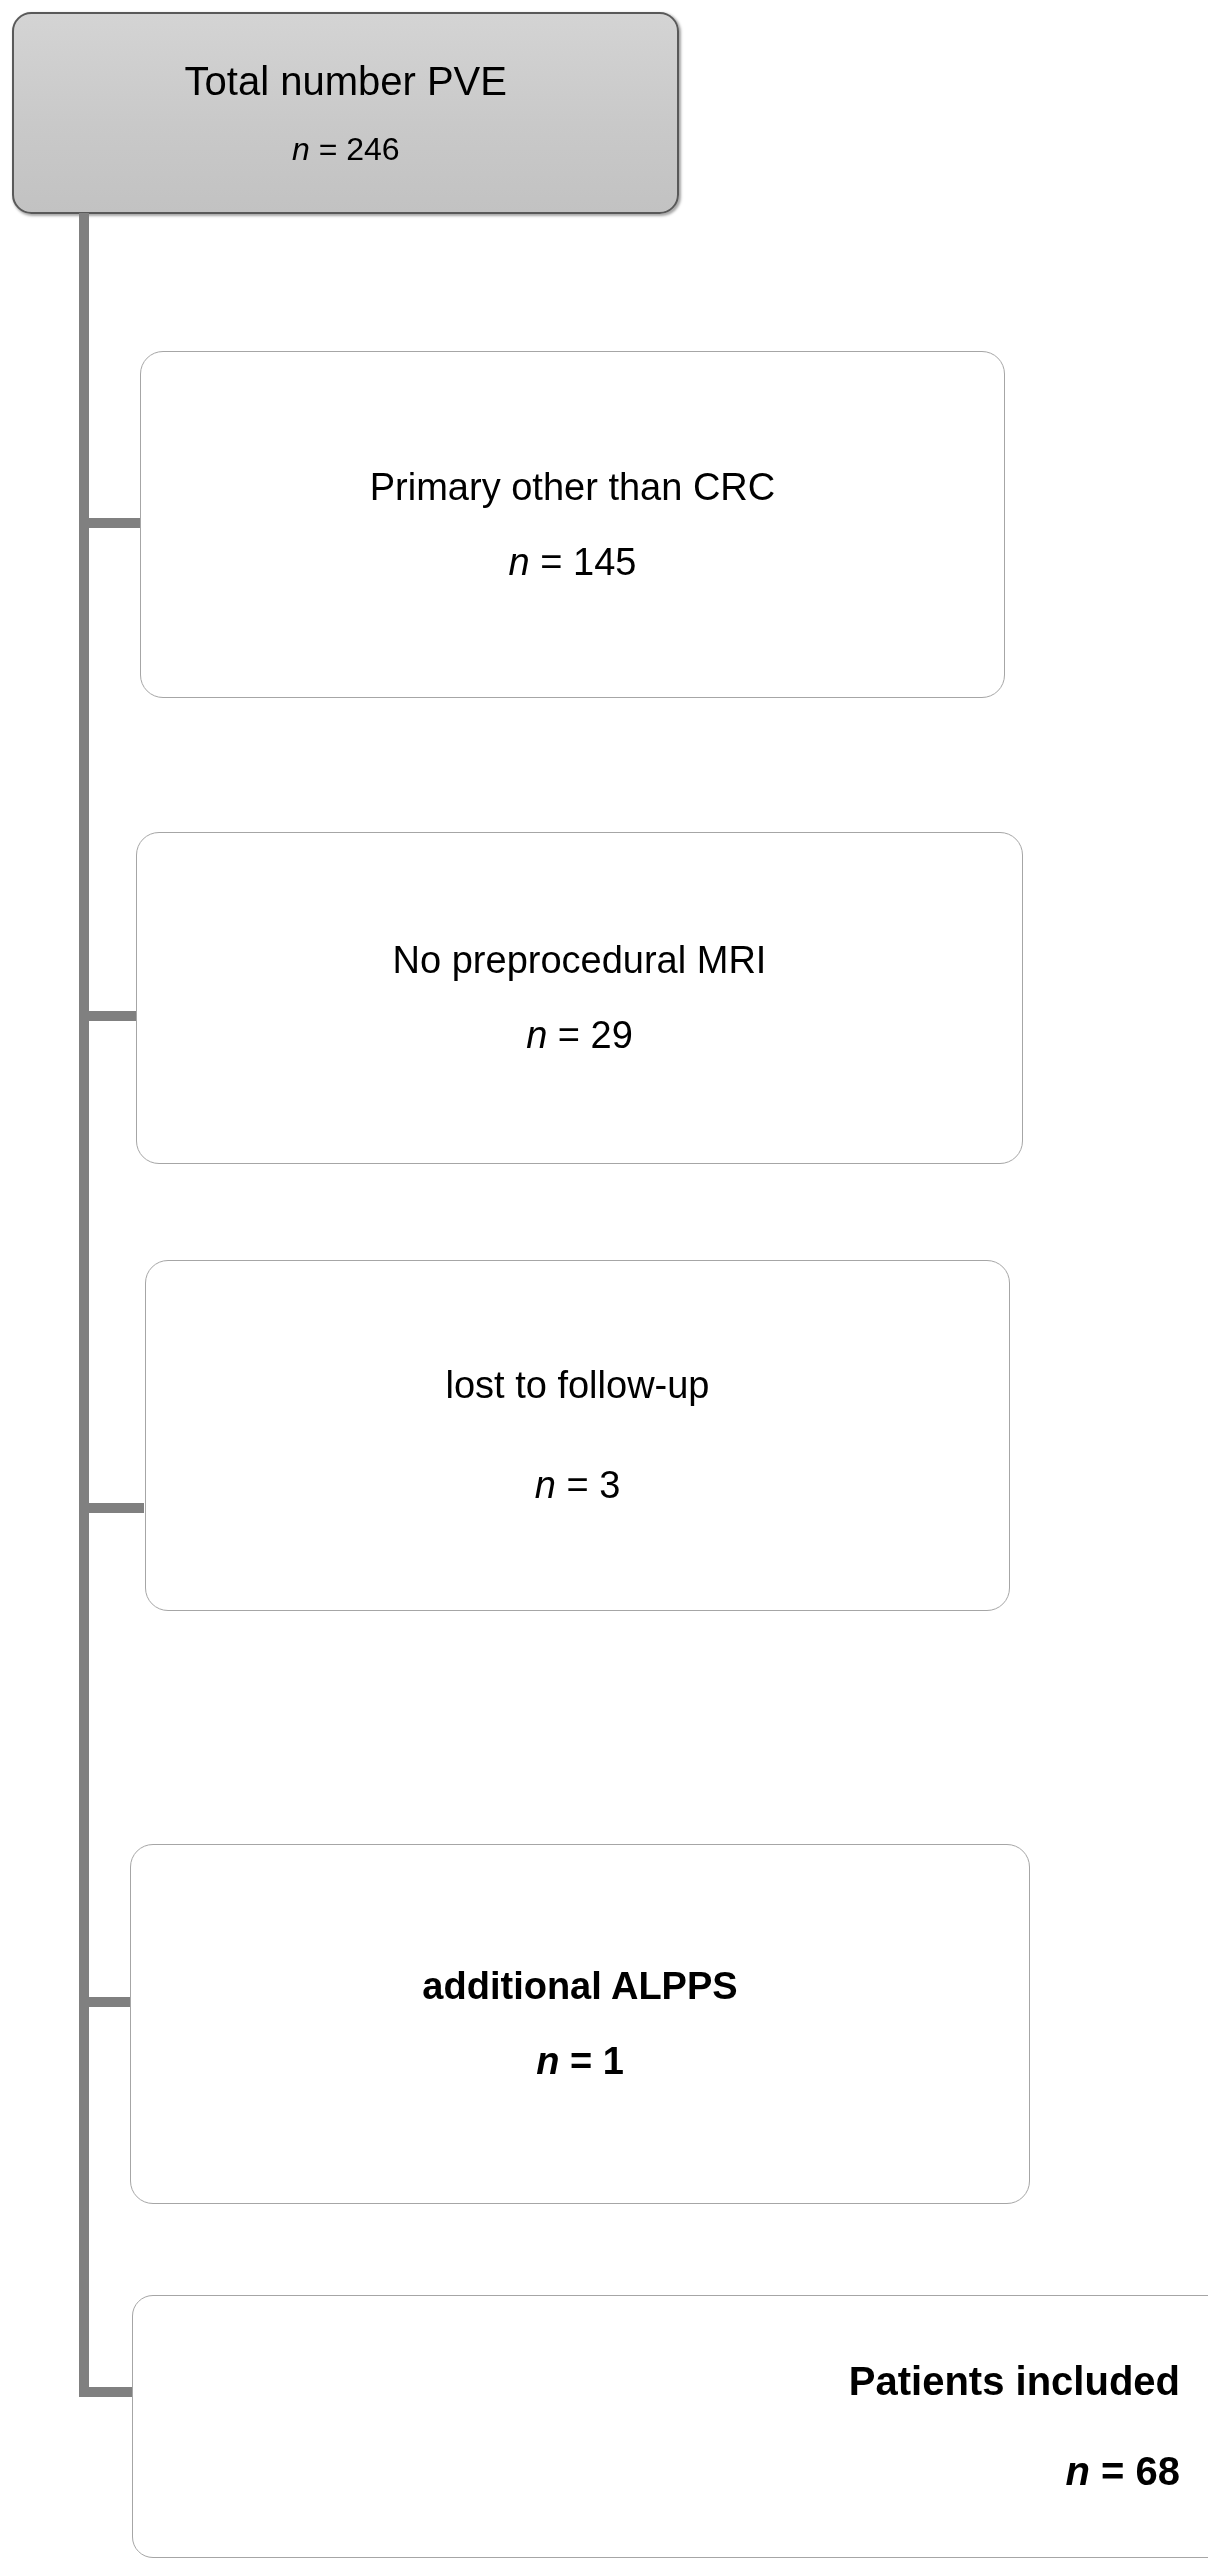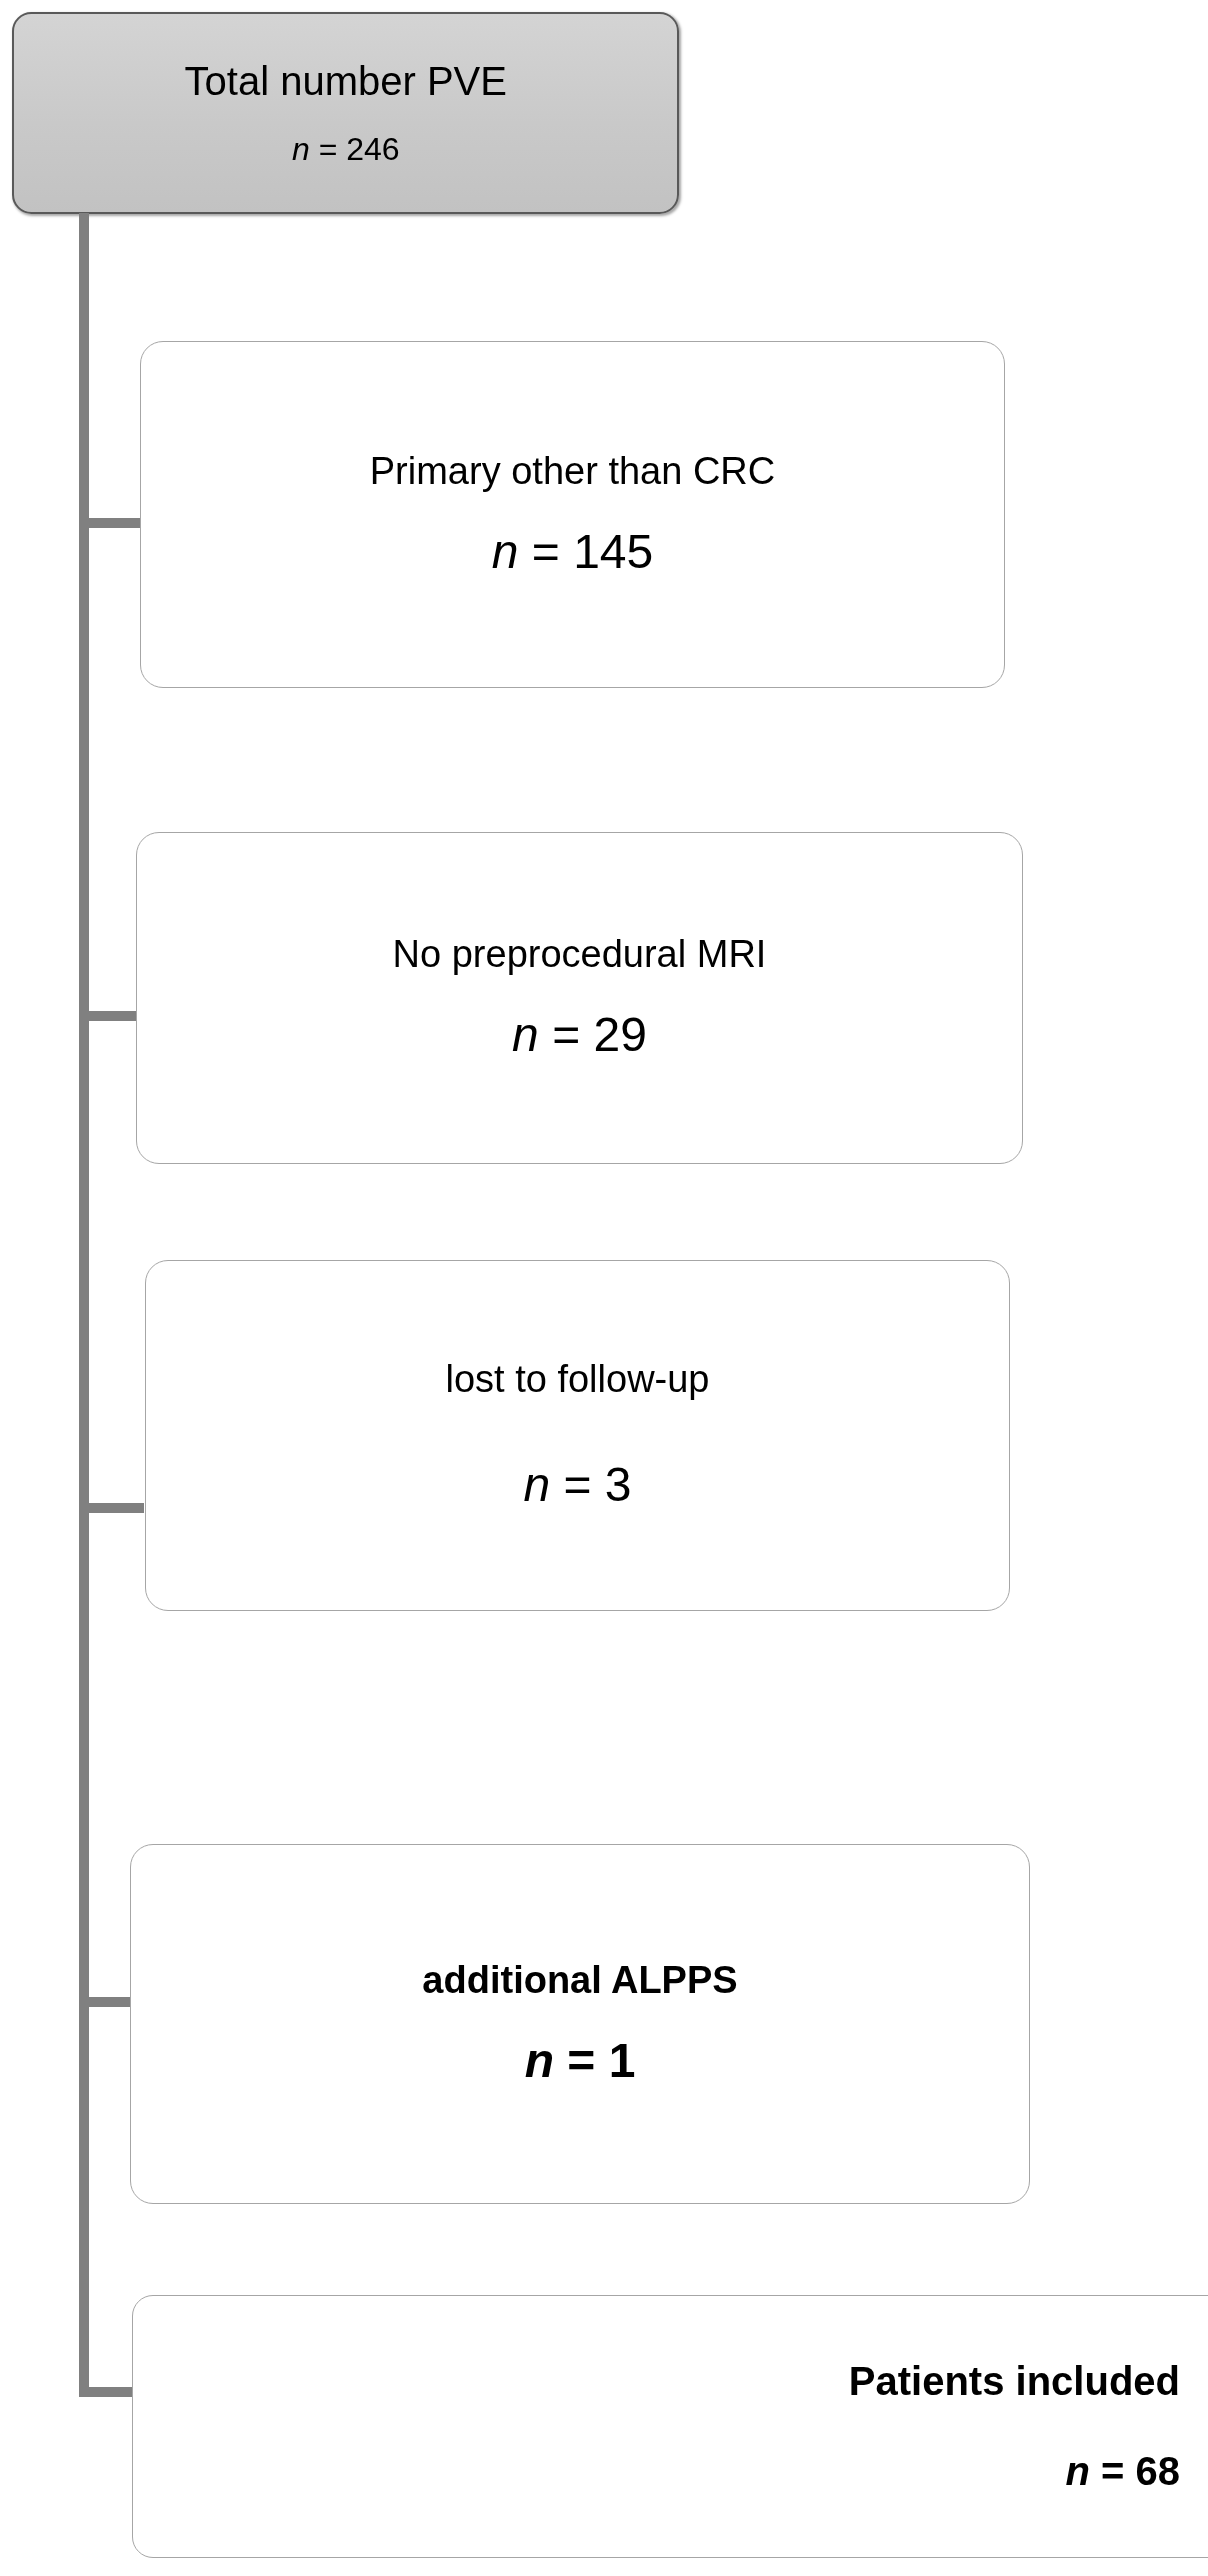--- a/index.html
+++ b/index.html
@@ -49,21 +49,21 @@
     box-shadow: 1.8px 1.8px 2.6px rgba(0,0,0,0.35);
   }
   .node-line {
     line-height: 1.18;
     white-space: nowrap;
   }
   .node-title {
     font-size: 38px;
   }
   .node-count {
-    font-size: 48px;
+    font-size: 38px;
     margin-top: 30px;
   }
   .node-count .n-italic {
     font-style: italic;
   }
   .node.root .node-title { font-size: 40px; }
   .node.root .node-count { font-size: 32px; margin-top: 26px; }
 
   
   .node.terminal {
@@ -86,21 +86,21 @@
   </div>
 
   <div class="trunk-line" style="left:79px; top:213px; width:9.7px; height:2184px;"></div>
 
   <div class="stub-line" style="left:79px; top:518px; width:65px; height:9.7px;"></div>
   <div class="stub-line" style="left:79px; top:1011px; width:65px; height:9.7px;"></div>
   <div class="stub-line" style="left:79px; top:1503px; width:65px; height:9.7px;"></div>
   <div class="stub-line" style="left:79px; top:1997px; width:65px; height:9.7px;"></div>
   <div class="stub-line" style="left:79px; top:2387px; width:65px; height:9.7px;"></div>
 
-  <div class="node" style="left:140px; top:341px; width:865px; height:347px;">
+  <div class="node" style="left:140px; top:351px; width:865px; height:347px;">
     <div class="node-line node-title">Primary other than CRC</div>
     <div class="node-line node-count"><span class="n-italic">n</span> <span>=</span> <span>145</span></div>
   </div>
 
   <div class="node" style="left:136px; top:832px; width:887px; height:332px;">
     <div class="node-line node-title">No preprocedural MRI</div>
     <div class="node-line node-count"><span class="n-italic">n</span> <span>=</span> <span>29</span></div>
   </div>
 
   <div class="node" style="left:145px; top:1260px; width:865px; height:351px;gap:25px;">

